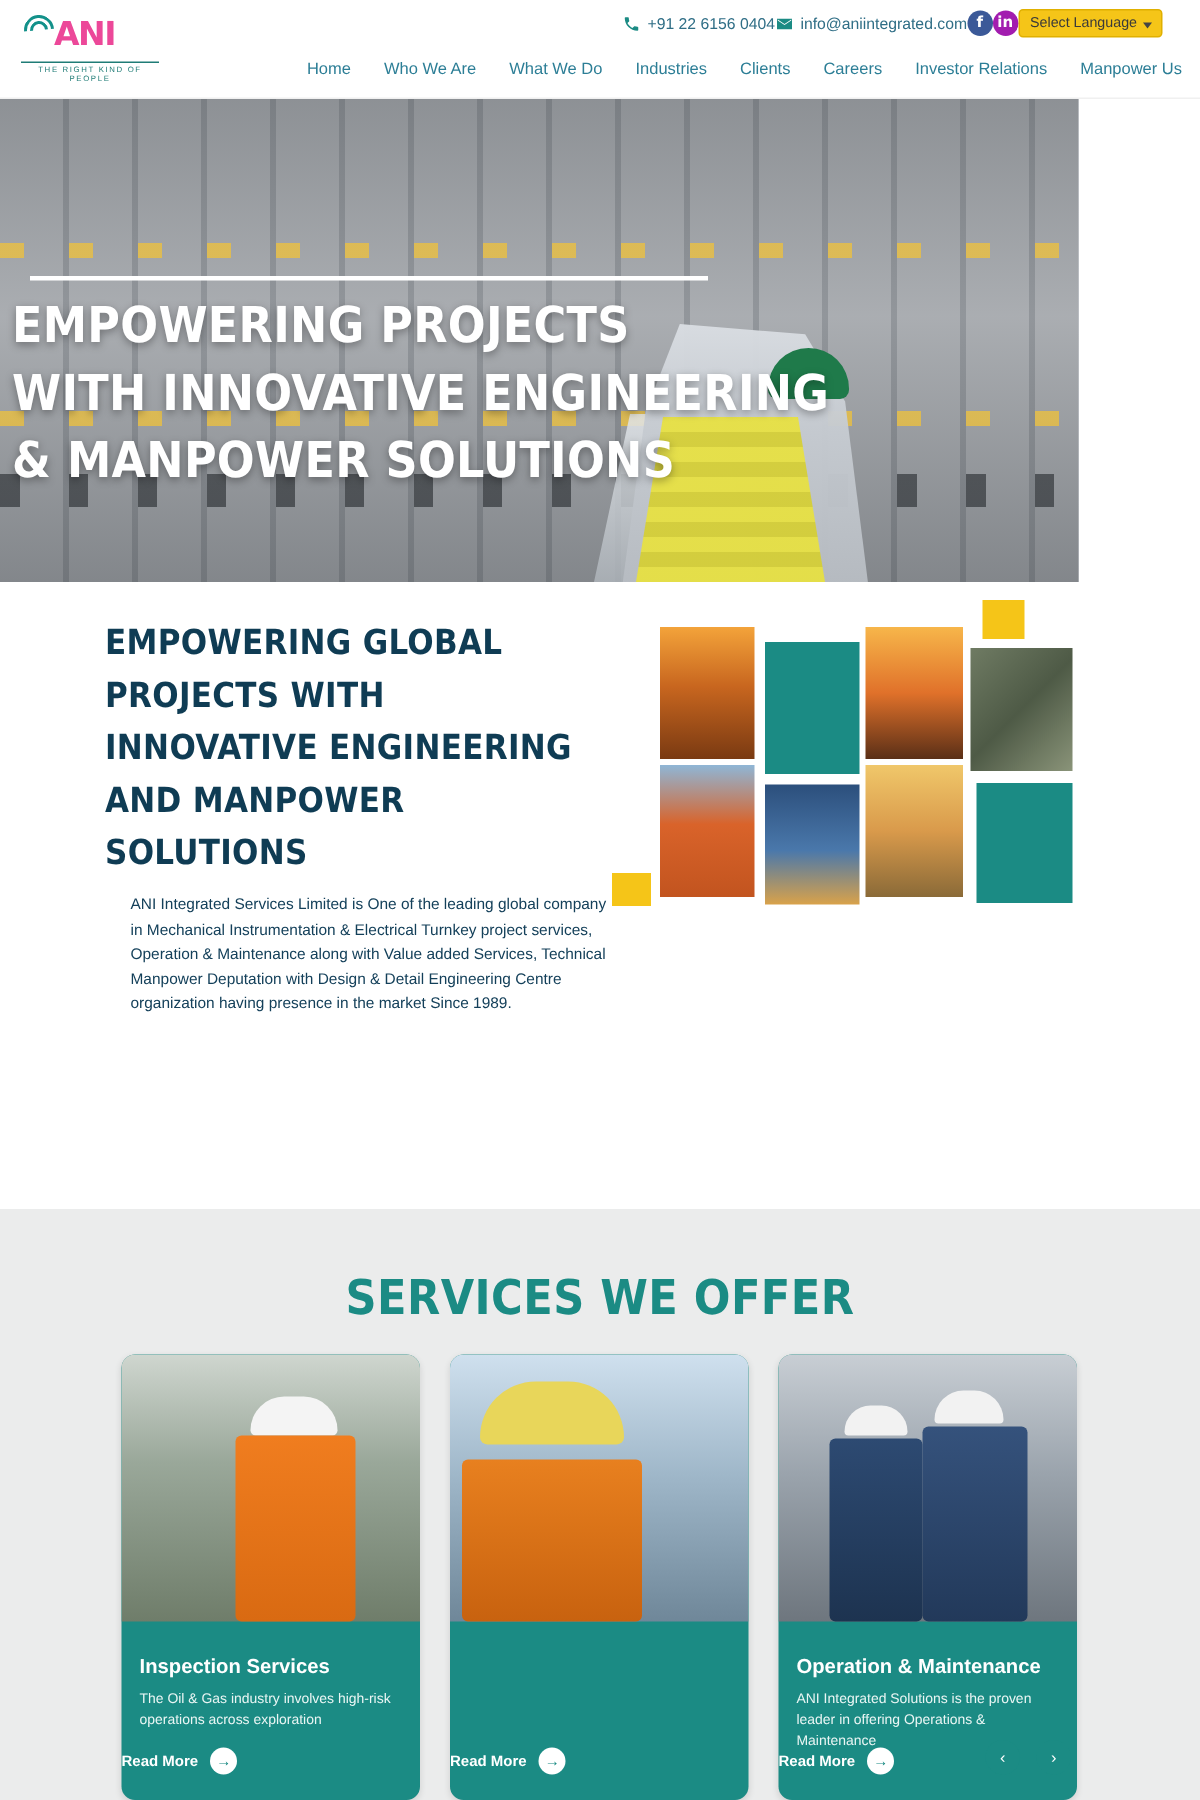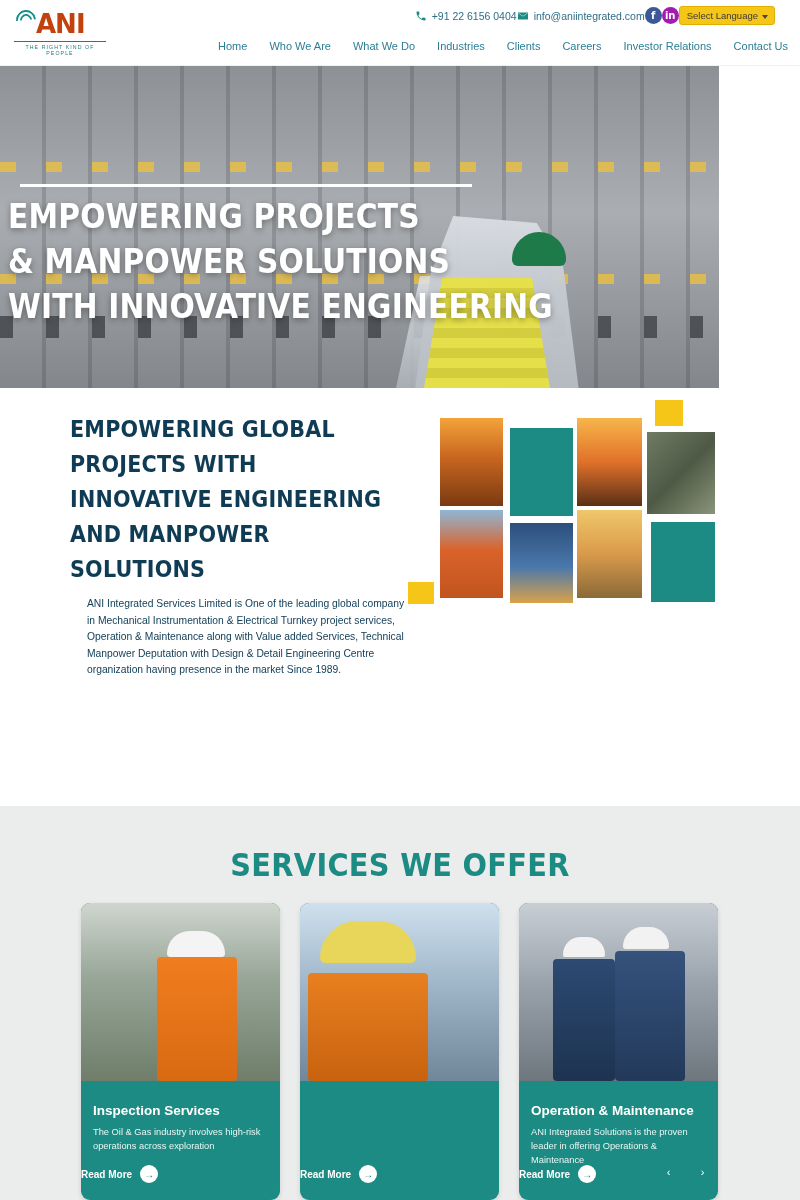--- a/index.html
+++ b/index.html
@@ -20,23 +20,23 @@
     border-bottom: 1px solid #f0f0f0;
   }
   .logo {
     position: absolute;
     left: 14px;
     top: 8px;
     width: 110px;
     height: 48px;
   }
   .logo-mark {
-    font-size: 26px;
+    font-size: 22px;
     font-weight: bold;
-    color: #c2410c;
+    color: #ec4899;
     letter-spacing: -1px;
     line-height: 32px;
     font-family: "DejaVu Sans", sans-serif;
   }
   .logo-swoosh {
     position: absolute;
     left: 2px; top: 2px;
     width: 20px; height: 20px;
     border: 2px solid #13918a;
     border-right-color: transparent;
@@ -331,38 +331,38 @@
   </div>
 
   <div class="nav">
     <a href="#">Home</a>
     <a href="#">Who We Are</a>
     <a href="#">What We Do</a>
     <a href="#">Industries</a>
     <a href="#">Clients</a>
     <a href="#">Careers</a>
     <a href="#">Investor Relations</a>
-    <a href="#">Contact Us</a>
+    <a href="#">Manpower Us</a>
   </div>
 </div>
 
 <div class="hero">
   <div class="hero-bg"></div>
   <div class="panelrow" style="top:96px;"></div>
   <div class="panelrow" style="top:208px;"></div>
   <div class="gauges"></div>
   <div class="hero-worker2"></div>
   <div class="hero-worker"></div>
   <div class="hero-vest"></div>
   <div class="hero-helmet"></div>
   <div class="hero-line"></div>
   <div class="hero-title">
     <div>EMPOWERING PROJECTS</div>
+    <div>WITH INNOVATIVE ENGINEERING</div>
     <div>&amp; MANPOWER SOLUTIONS</div>
-    <div>WITH INNOVATIVE ENGINEERING</div>
   </div>
 </div>
 
 <div class="about">
   <div class="about-title">EMPOWERING GLOBAL PROJECTS WITH INNOVATIVE ENGINEERING AND MANPOWER SOLUTIONS</div>
   <div class="about-text">ANI Integrated Services Limited is One of the leading global company in Mechanical Instrumentation &amp; Electrical Turnkey project services, Operation &amp; Maintenance along with Value added Services, Technical Manpower Deputation with Design &amp; Detail Engineering Centre organization having presence in the market Since 1989.</div>
 
   <div class="collage">
     <div class="tile t-yellow" style="left:250px; top:0px; width:28px; height:26px;"></div>
     <div class="tile ph ph-refinery" style="left:35px; top:18px; width:63px; height:88px;"></div>

